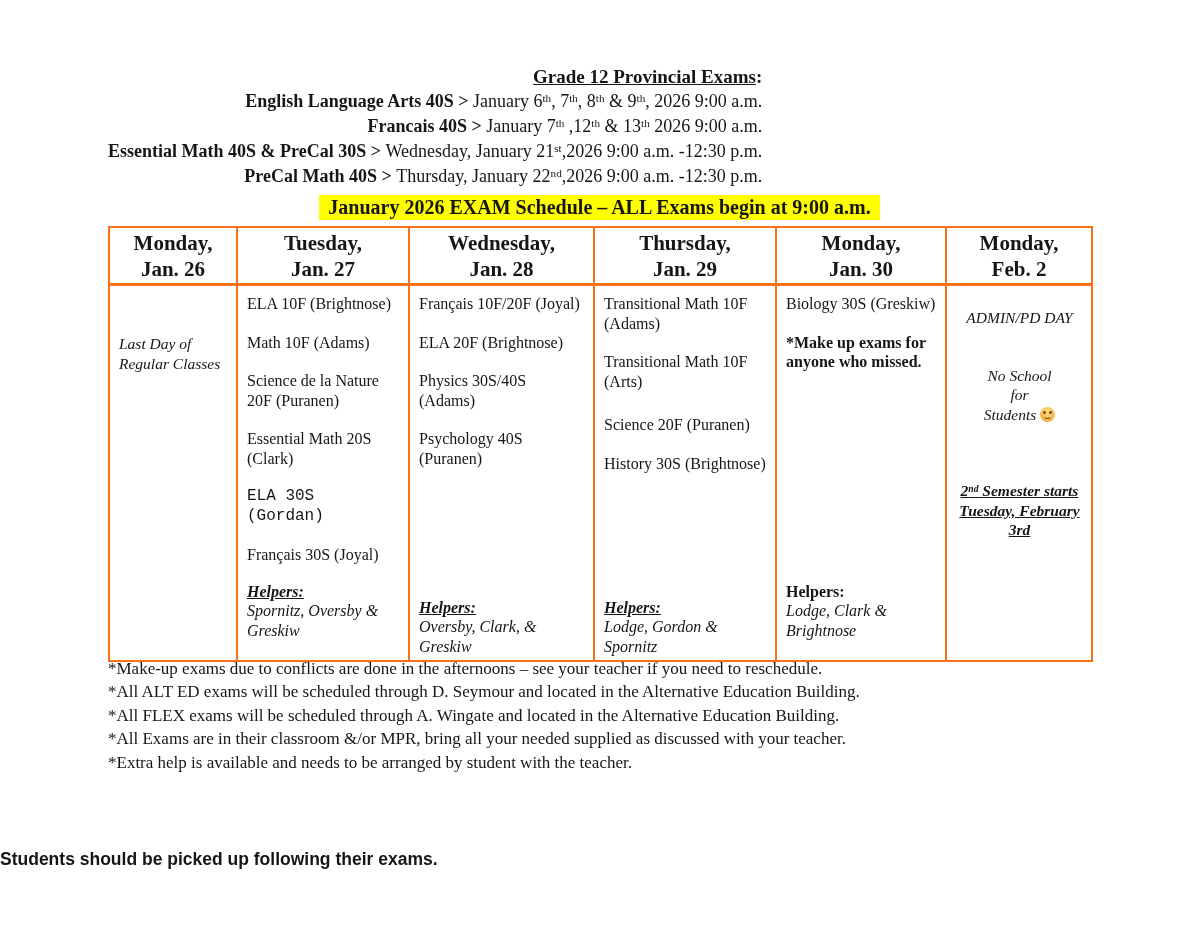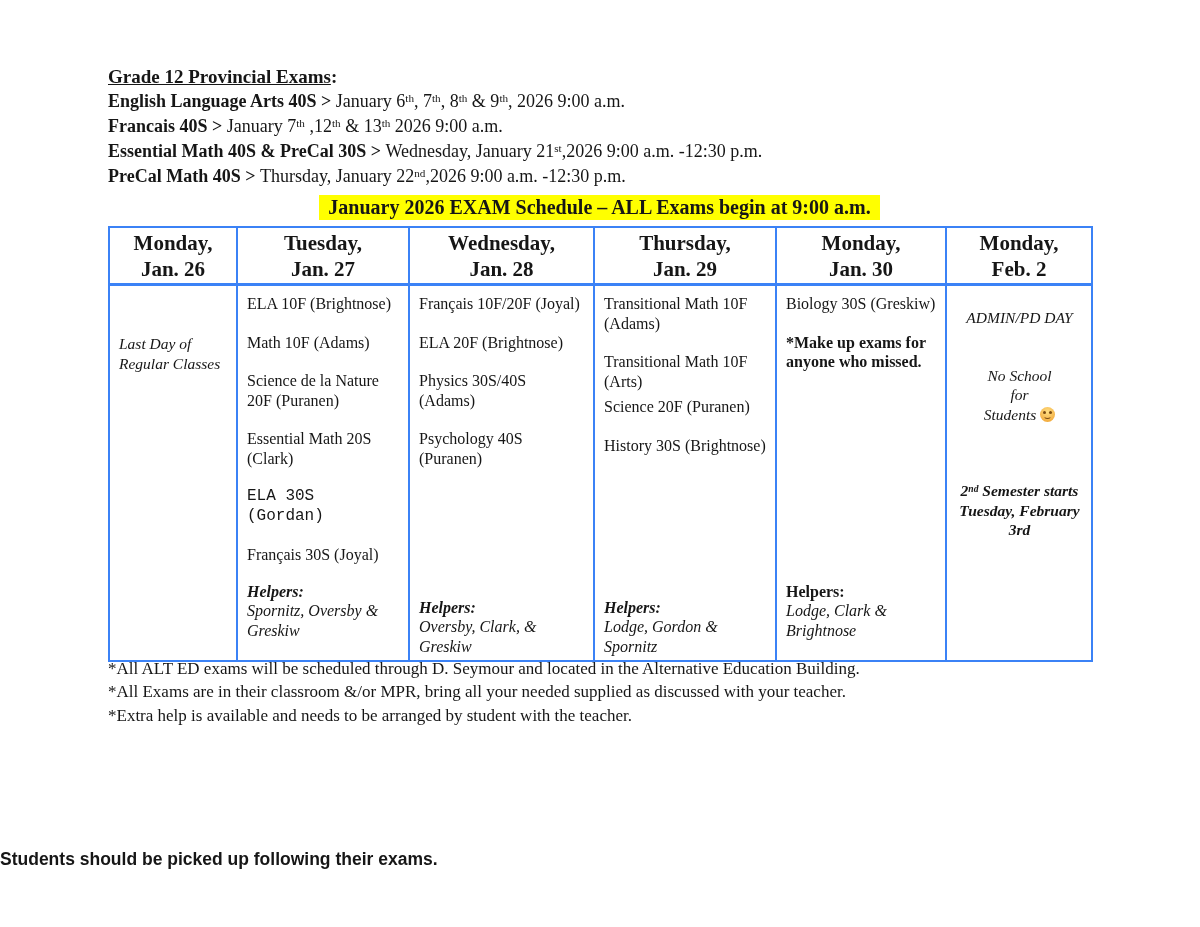--- a/index.html
+++ b/index.html
@@ -9,36 +9,36 @@
     position:relative; overflow:hidden;
   }
   .page { position:absolute; inset:0; }
 
   sup { font-size:0.62em; line-height:0; vertical-align:baseline; position:relative; top:-0.45em; }
   .b { font-weight:bold; }
   .u { text-decoration:underline; }
   .block { }
   .block.bold { font-weight:bold; }
   .block.italic { font-style:italic; }
-  .block.bolditalic { font-weight:bold; font-style:italic; }
-
-  
-  .provincial { position:absolute; left:108px; top:64px; font-size:18px; line-height:25px; white-space:nowrap; }
+  .block.bolditalic { font-weight:bold; font-style:italic;text-decoration:underline; }
+
+  
+  .provincial { position:absolute; left:108px; top:64px; font-size:18px; line-height:25px; white-space:nowrap;text-align:right; }
   .provincial .block:first-child { font-size:19px; }
 
   
   .banner-row { position:absolute; left:108px; top:195px; width:983px; text-align:center; }
   .banner { display:inline-block; font-weight:bold; font-size:20px; line-height:23px; padding:1px 9px; }
 
   
   table.schedule {
     position:absolute; left:108px; top:226px; width:983px;
     border-collapse:collapse; table-layout:fixed;
   }
-  table.schedule th, table.schedule td { border:2px solid #3b82f6; }
+  table.schedule th, table.schedule td { border:2px solid #f97316; }
   table.schedule th {
     font-size:21px; font-weight:bold; line-height:26px; text-align:center;
     padding:2px 0 1px 0; border-bottom-width:3px; background:#fff;
   }
   table.schedule td { padding:0; vertical-align:top; height:374px; }
   .cell {
     box-sizing:border-box; height:100%; padding:8px 8px 4px 9px;
     display:flex; flex-direction:column;
     font-size:16px; line-height:19.5px;
   }
@@ -164,21 +164,21 @@
               <div class="block bolditalic">Helpers:</div>
               <div class="block italic">Oversby, Clark, &amp; Greskiw</div>
             </div>
           </div>
         </td>
         <td>
           <div class="cell">
             <div class="blocks">
                 <div class="block"><span>Transitional Math 10F (Adams)</span></div>
                 <div class="block" style="margin-top: 19px;"><span>Transitional Math 10F (Arts)</span></div>
-                <div class="block" style="margin-top: 6px;"><span>Science 20F (Puranen)</span></div>
+                <div class="block" style="margin-top: 24px;"><span>Science 20F (Puranen)</span></div>
                 <div class="block" style="margin-top: 19px;"><span>History 30S (Brightnose)</span></div>
               </div>
             <div class="helpers">
               <div class="block bolditalic">Helpers:</div>
               <div class="block italic">Lodge, Gordon &amp; Spornitz</div>
             </div>
           </div>
         </td>
         <td>
           <div class="cell">
@@ -201,20 +201,22 @@
                 <div class="block italic"><span>Students </span><span class="smiley"></span></div>
                 <div class="block bolditalic" style="margin-top: 57px;"><span>2</span><sup>nd</sup><span> Semester starts Tuesday, February 3rd</span></div>
               </div>
           </div>
         </td>
       </tr>
     </tbody>
   </table>
 
   <div class="notes">
+      <div class="block"><span>*Make-up exams due to conflicts are done in the afternoons – see your teacher if you need to reschedule.</span></div>
       <div class="block"><span>*All ALT ED exams will be scheduled through D. Seymour and located in the Alternative Education Building.</span></div>
+      <div class="block"><span>*All FLEX exams will be scheduled through A. Wingate and located in the Alternative Education Building.</span></div>
       <div class="block"><span>*All Exams are in their classroom &amp;/or MPR, bring all your needed supplied as discussed with your teacher.</span></div>
       <div class="block"><span>*Extra help is available and needs to be arranged by student with the teacher.</span></div>
     </div>
 
   <div class="footer">Students should be picked up following their exams.</div>
 
 </div>
 
 </body></html>

